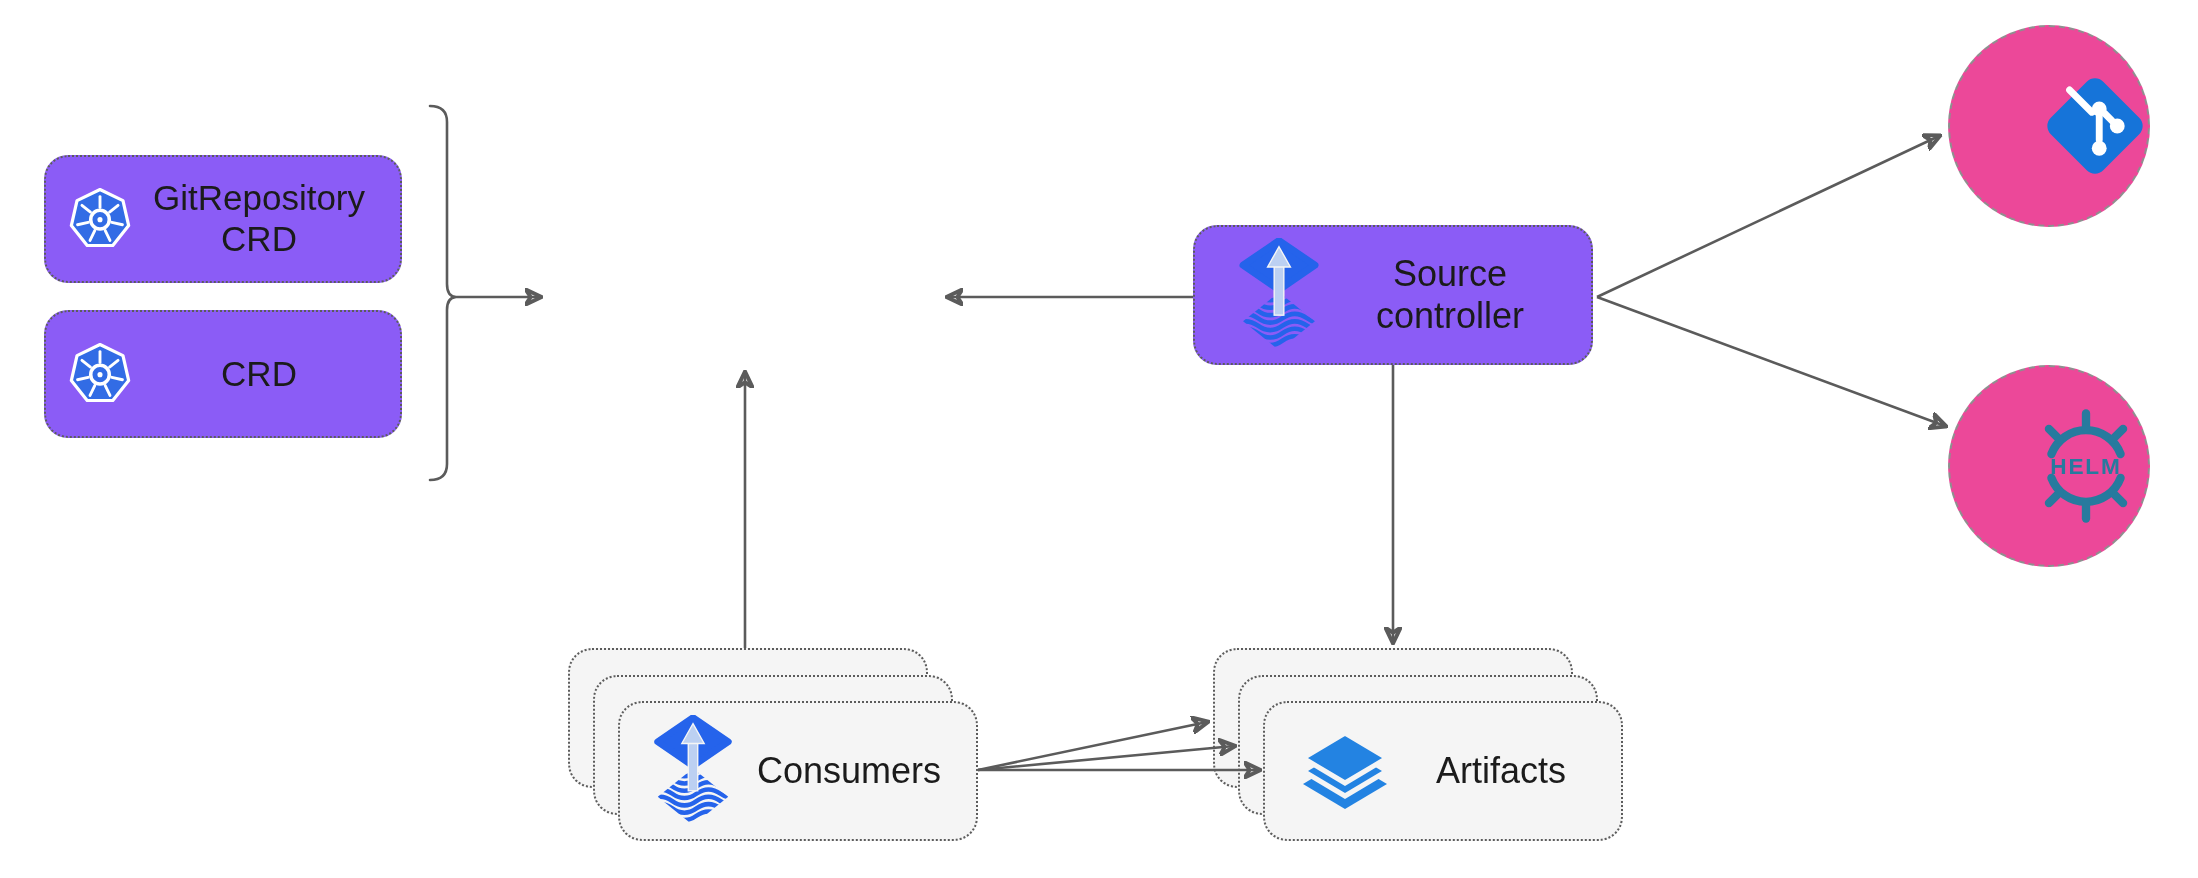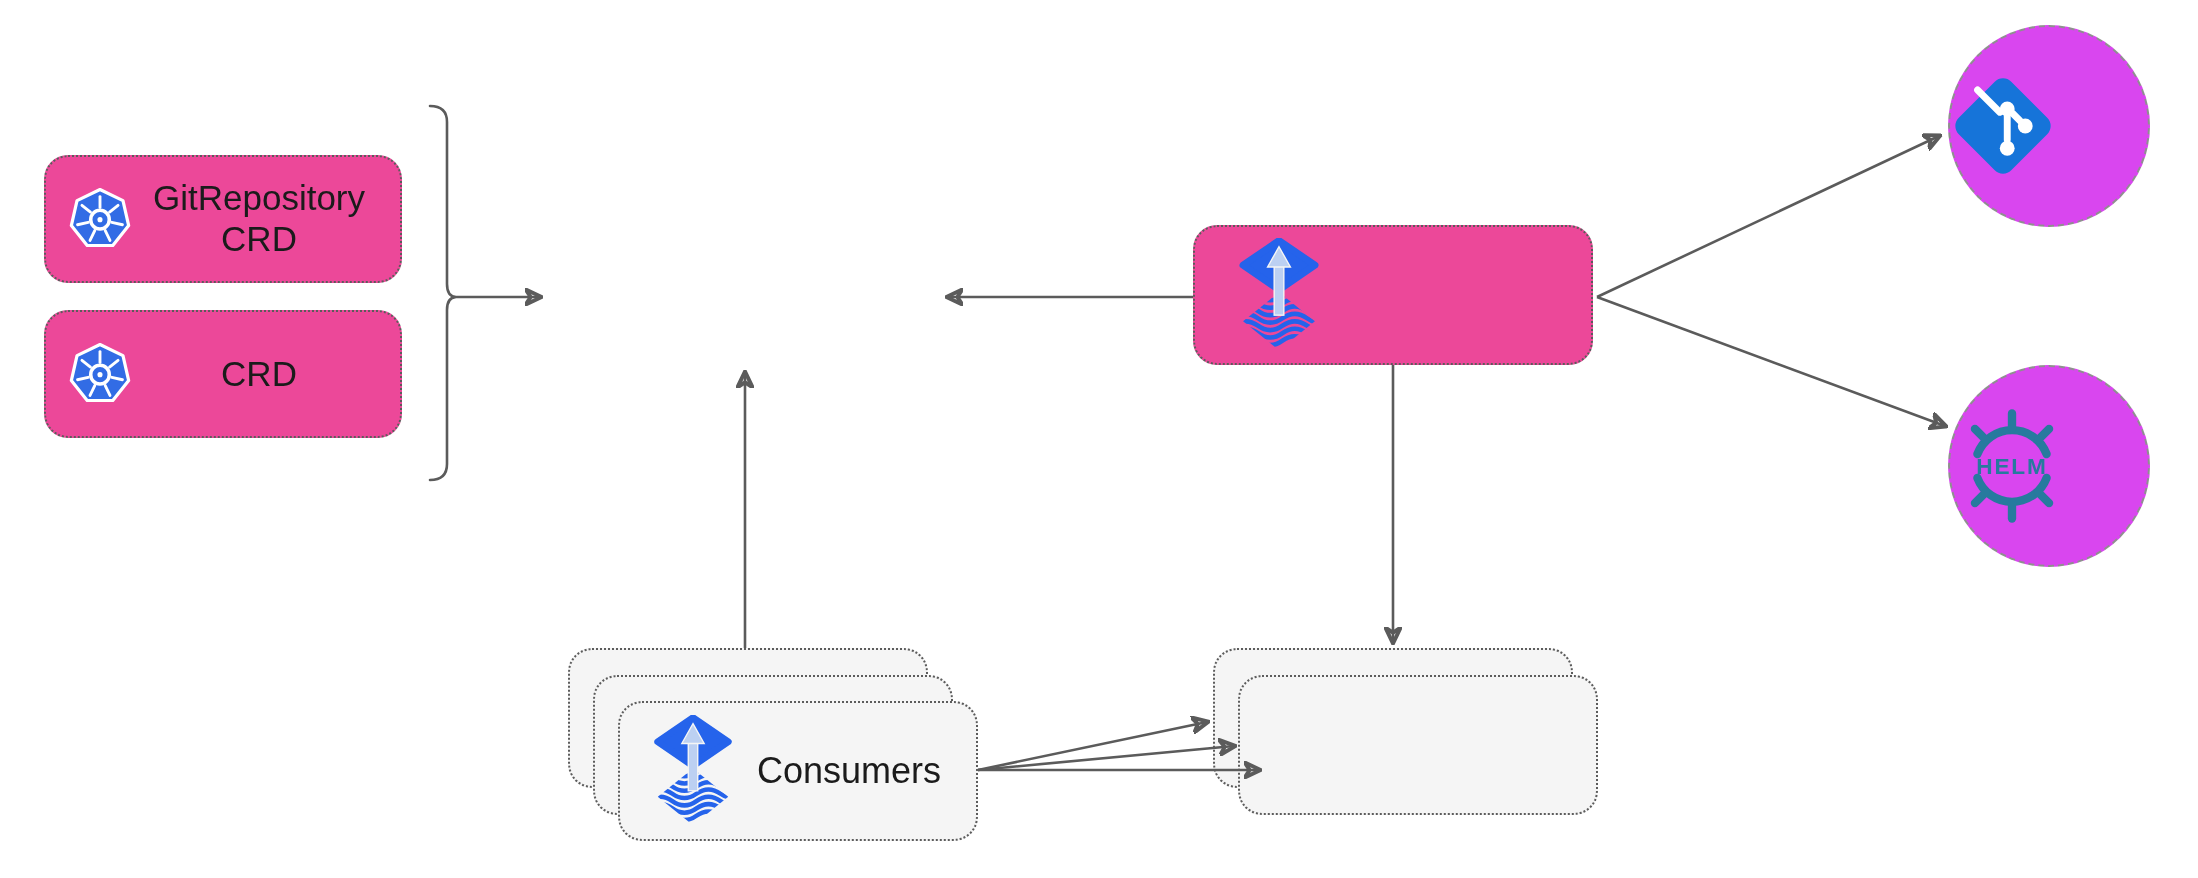--- a/index.html
+++ b/index.html
@@ -6,21 +6,21 @@
   .canvas{
     position:relative;
     width:2198px;height:878px;
     background:#ffffff;
     font-family:"Liberation Sans","DejaVu Sans",sans-serif;
     overflow:hidden;
   }
   
   .node{
     position:absolute;
-    background:#ec4899;
+    background:#8b5cf6;
     border:2px dotted #5c5c5c;
     border-radius:24px;
     display:flex;
     align-items:center;
     box-sizing:border-box;
   }
   .node-label{
     flex:1;
     text-align:center;
     color:#1b1b1b;
@@ -52,24 +52,24 @@
   }
   .stack .layer-back{left:0;top:0;}
   .stack .layer-mid{left:25px;top:27px;}
   .stack .layer-front{left:50px;top:53px;padding-left:30px;}
 
   
   .repo-circle{
     position:absolute;
     width:202px;height:202px;
     border-radius:50%;
-    background:#d946ef;
+    background:#ec4899;
     border:2.5px dashed #8f8f8f;
     box-sizing:border-box;
-    display:flex;align-items:center;justify-content:flex-start;
+    display:flex;align-items:center;justify-content:flex-end;
   }
   #git-circle{left:1948px;top:25px;}
   #helm-circle{left:1948px;top:365px;}
 
   
   #edges{
     position:absolute;left:0;top:0;width:2198px;height:878px;
     pointer-events:none;
   }
   #edges path{fill:none;stroke:#5b5b5b;stroke-width:2.6px;}
@@ -168,38 +168,50 @@
     </span>
   </div>
 
 
   <div class="node" id="source-controller">
     <span class="icon-wrap">
       <svg width="88" height="114" viewBox="0 0 100 130">
           <use href="#def-flux"></use>
         </svg>
     </span>
+    <span class="node-label">
+      <span class="line">Source</span>
+      <span class="line">controller</span>
+    </span>
   </div>
 
   <div class="stack" id="consumers-stack">
     <div class="layer layer-back"></div>
     <div class="layer layer-mid"></div>
     <div class="layer layer-front">
       <span class="icon-wrap">
         <svg width="86" height="112" viewBox="0 0 100 130">
             <use href="#def-flux"></use>
           </svg>
       </span>
       <span class="node-label">Consumers</span>
     </div>
   </div>
 
   <div class="stack" id="artifacts-stack">
     <div class="layer layer-back"></div>
     <div class="layer layer-mid"></div>
+    <div class="layer layer-front">
+      <span class="icon-wrap">
+        <svg width="100" height="92" viewBox="0 0 100 92">
+            <use href="#def-layers"></use>
+          </svg>
+      </span>
+      <span class="node-label">Artifacts</span>
+    </div>
   </div>
 
   <div class="repo-circle" id="git-circle">
     <span class="icon-wrap">
       <svg width="106" height="106" viewBox="0 0 100 100">
           <use href="#def-git"></use>
         </svg>
     </span>
   </div>
 

